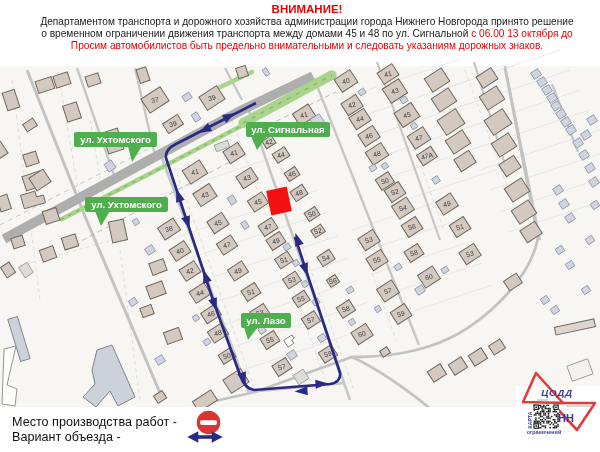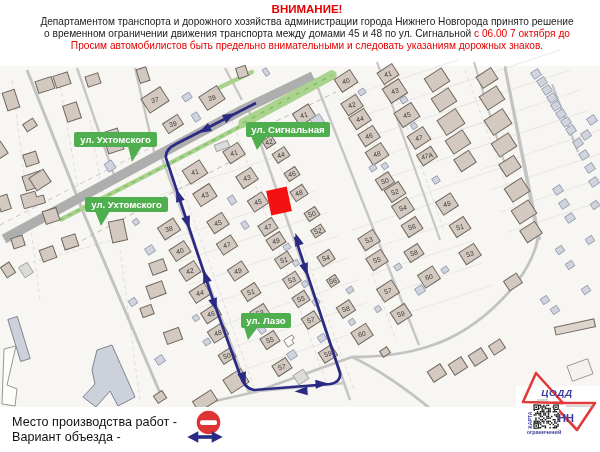--- a/index.html
+++ b/index.html
@@ -862,15 +862,15 @@
 <rect x="534.0" y="423.79999999999995" width="4.4" height="4.4" fill="none" stroke="#151515" stroke-width="1.1"></rect>
 <rect x="535.4" y="425.2" width="1.6" height="1.6" fill="#151515"></rect>
 <text x="557" y="395.5" font-size="9.8" font-weight="bold" font-style="italic" fill="#3b3b9e" text-anchor="middle" letter-spacing="0.7">ЦОДД</text>
 <text x="558" y="421.5" font-size="11" font-weight="bold" fill="#3b3b9e">НН</text>
 <text x="532" y="428.5" font-size="5.2" font-weight="bold" fill="#3b3b9e" transform="rotate(-90 532 428.5)">КАРТА</text>
 <text x="544" y="434" font-size="5.4" font-weight="bold" fill="#3b3b9e" text-anchor="middle">ограничений</text>
 </svg></div>
 <div id="hdr">
 <div class="t">ВНИМАНИЕ!</div>
 <div>Департаментом транспорта и дорожного хозяйства администрации города Нижнего Новгорода принято решение</div>
-<div>о временном ограничении движения транспорта между домами 45 и 48 по ул. Сигнальной <span class="r">с 06.00 7 октября до</span></div>
+<div>о временном ограничении движения транспорта между домами 45 и 48 по ул. Сигнальной <span class="r">с 06.00 13 октября до</span></div>
 <div class="r">Просим автомобилистов быть предельно внимательными и следовать указаниям дорожных знаков.</div>
 </div>
 </div>
 </body></html>

